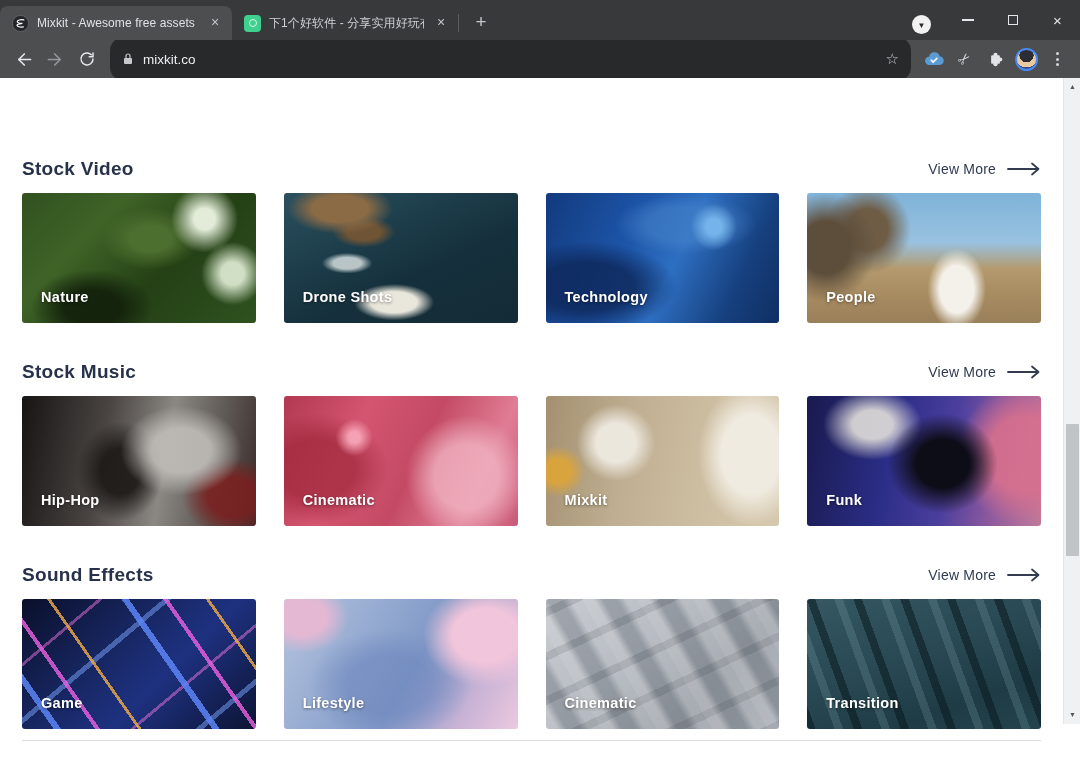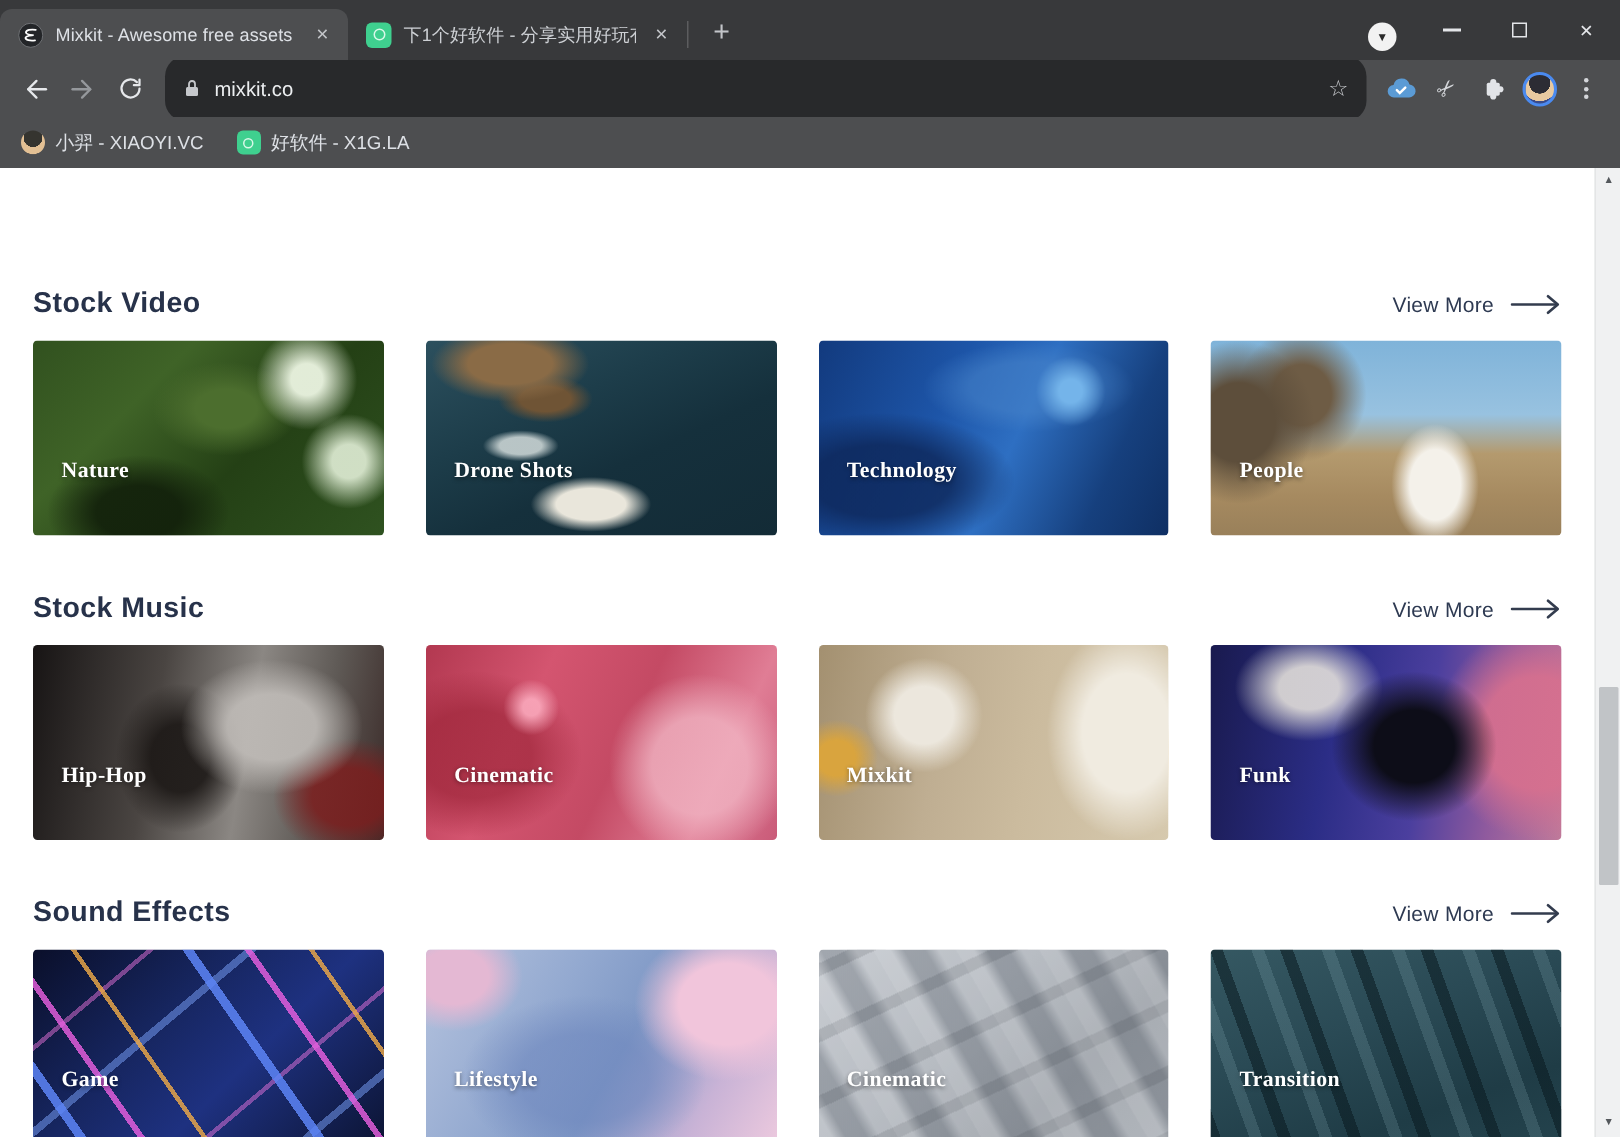--- a/index.html
+++ b/index.html
@@ -59,21 +59,21 @@
   .scroll-thumb { position:absolute; left:2px; width:13px; top:346px; height:132px; background:#c1c4c7; border-radius:1px; cursor:grab; }
 
   .content { position:absolute; left:22px; right:39px; top:0; }
   .section-header { display:flex; align-items:center; justify-content:space-between; margin-top:36px; margin-bottom:11px; height:26px; }
   .section-header.first { margin-top:78px;justify-content:space-between; }
   .section-title { font-size:19px; font-weight:600; color:#27324a; letter-spacing:.3px; }
   .view-more { display:flex; align-items:center; gap:11px; cursor:pointer; }
   .view-more-label { font-size:14px; color:#2e3a52; letter-spacing:.2px; }
   .cards-row { display:grid; grid-template-columns:repeat(4, 1fr); gap:28px; height:130px; }
   .card { position:relative; border-radius:3px; overflow:hidden; cursor:pointer; }
-  .card-label { position:absolute; left:19px; bottom:34px; color:#fff; font-size:14.5px; font-weight:600; letter-spacing:.3px; text-shadow:0 1px 3px rgba(0,0,0,.45);font-family:Liberation Serif, serif; }
+  .card-label { position:absolute; left:19px; bottom:18px; color:#fff; font-size:14.5px; font-weight:600; letter-spacing:.3px; text-shadow:0 1px 3px rgba(0,0,0,.45); }
   .bottom-divider { border-top:1px solid #dcdddf; margin-top:11px; }
 
   
   .bg-nature { background:
     radial-gradient(circle at 78% 20%, rgba(236,245,226,.95) 0 5%, rgba(236,245,226,0) 16%),
     radial-gradient(circle at 90% 62%, rgba(226,239,215,.9) 0 5%, rgba(226,239,215,0) 14%),
     radial-gradient(ellipse 40% 45% at 30% 88%, rgba(18,32,11,.9) 0 30%, rgba(18,32,11,0) 65%),
     radial-gradient(ellipse 35% 40% at 55% 35%, #4c6e2e 0 25%, rgba(76,110,46,0) 60%),
     linear-gradient(135deg, #31511f 0%, #3f6327 30%, #244015 60%, #2f5220 100%); }
   .bg-drone { background:
@@ -218,32 +218,20 @@
     </div>
     <div class="ext-icon">
       <div class="menu-dots">
           <i></i>
           <i></i>
           <i></i>
         </div>
     </div>
   </div>
 
-  <div class="bookmarksbar">
-    <div class="bookmark">
-      <span class="bm-fav-avatar"></span>
-      <span class="bookmark-label">小羿 - XIAOYI.VC</span>
-    </div>
-    <div class="bookmark">
-      <span class="bm-fav-green">
-          <i></i>
-        </span>
-      <span class="bookmark-label">好软件 - X1G.LA</span>
-    </div>
-  </div>
 
   <div class="page">
     <div class="content">
 
       <div class="section-header first">
         <div class="section-title">Stock Video</div>
         <div class="view-more">
           <span class="view-more-label">View More</span>
           <svg width="34" height="14" viewBox="0 0 34 14" fill="none" stroke="#333c4e" stroke-width="1.8" stroke-linecap="round" stroke-linejoin="round">
               <path d="M1 7h30"></path>

